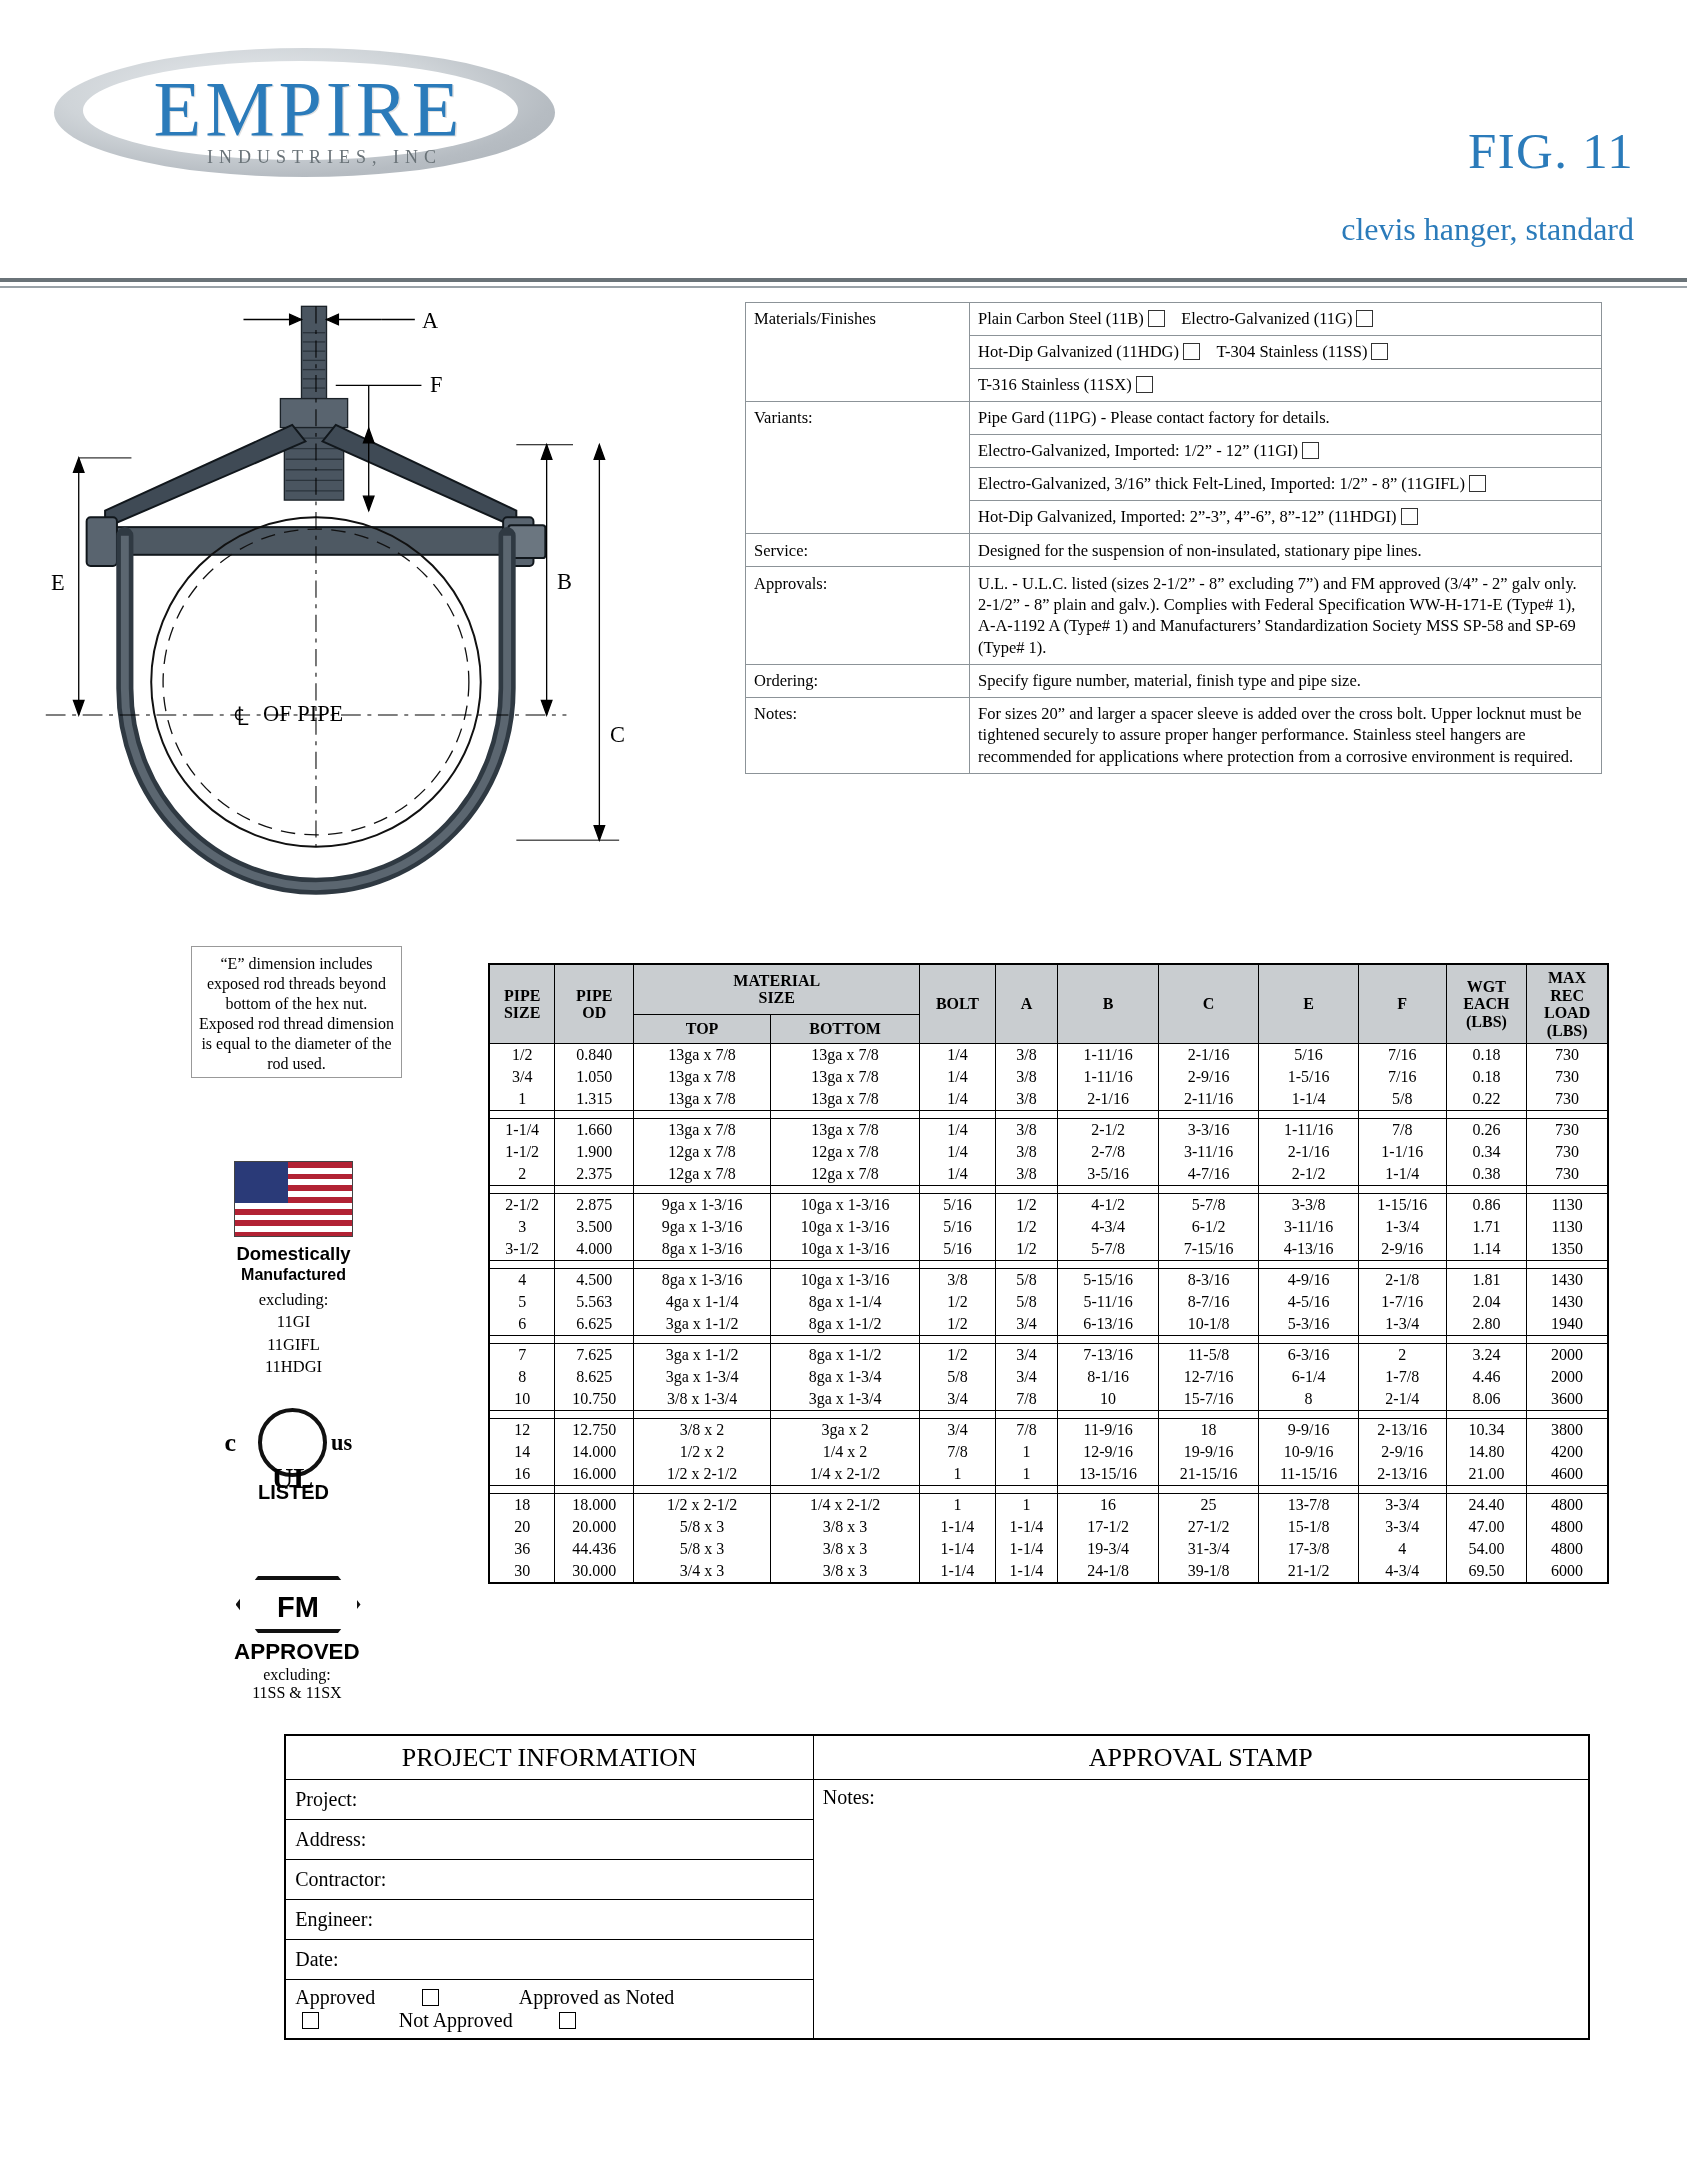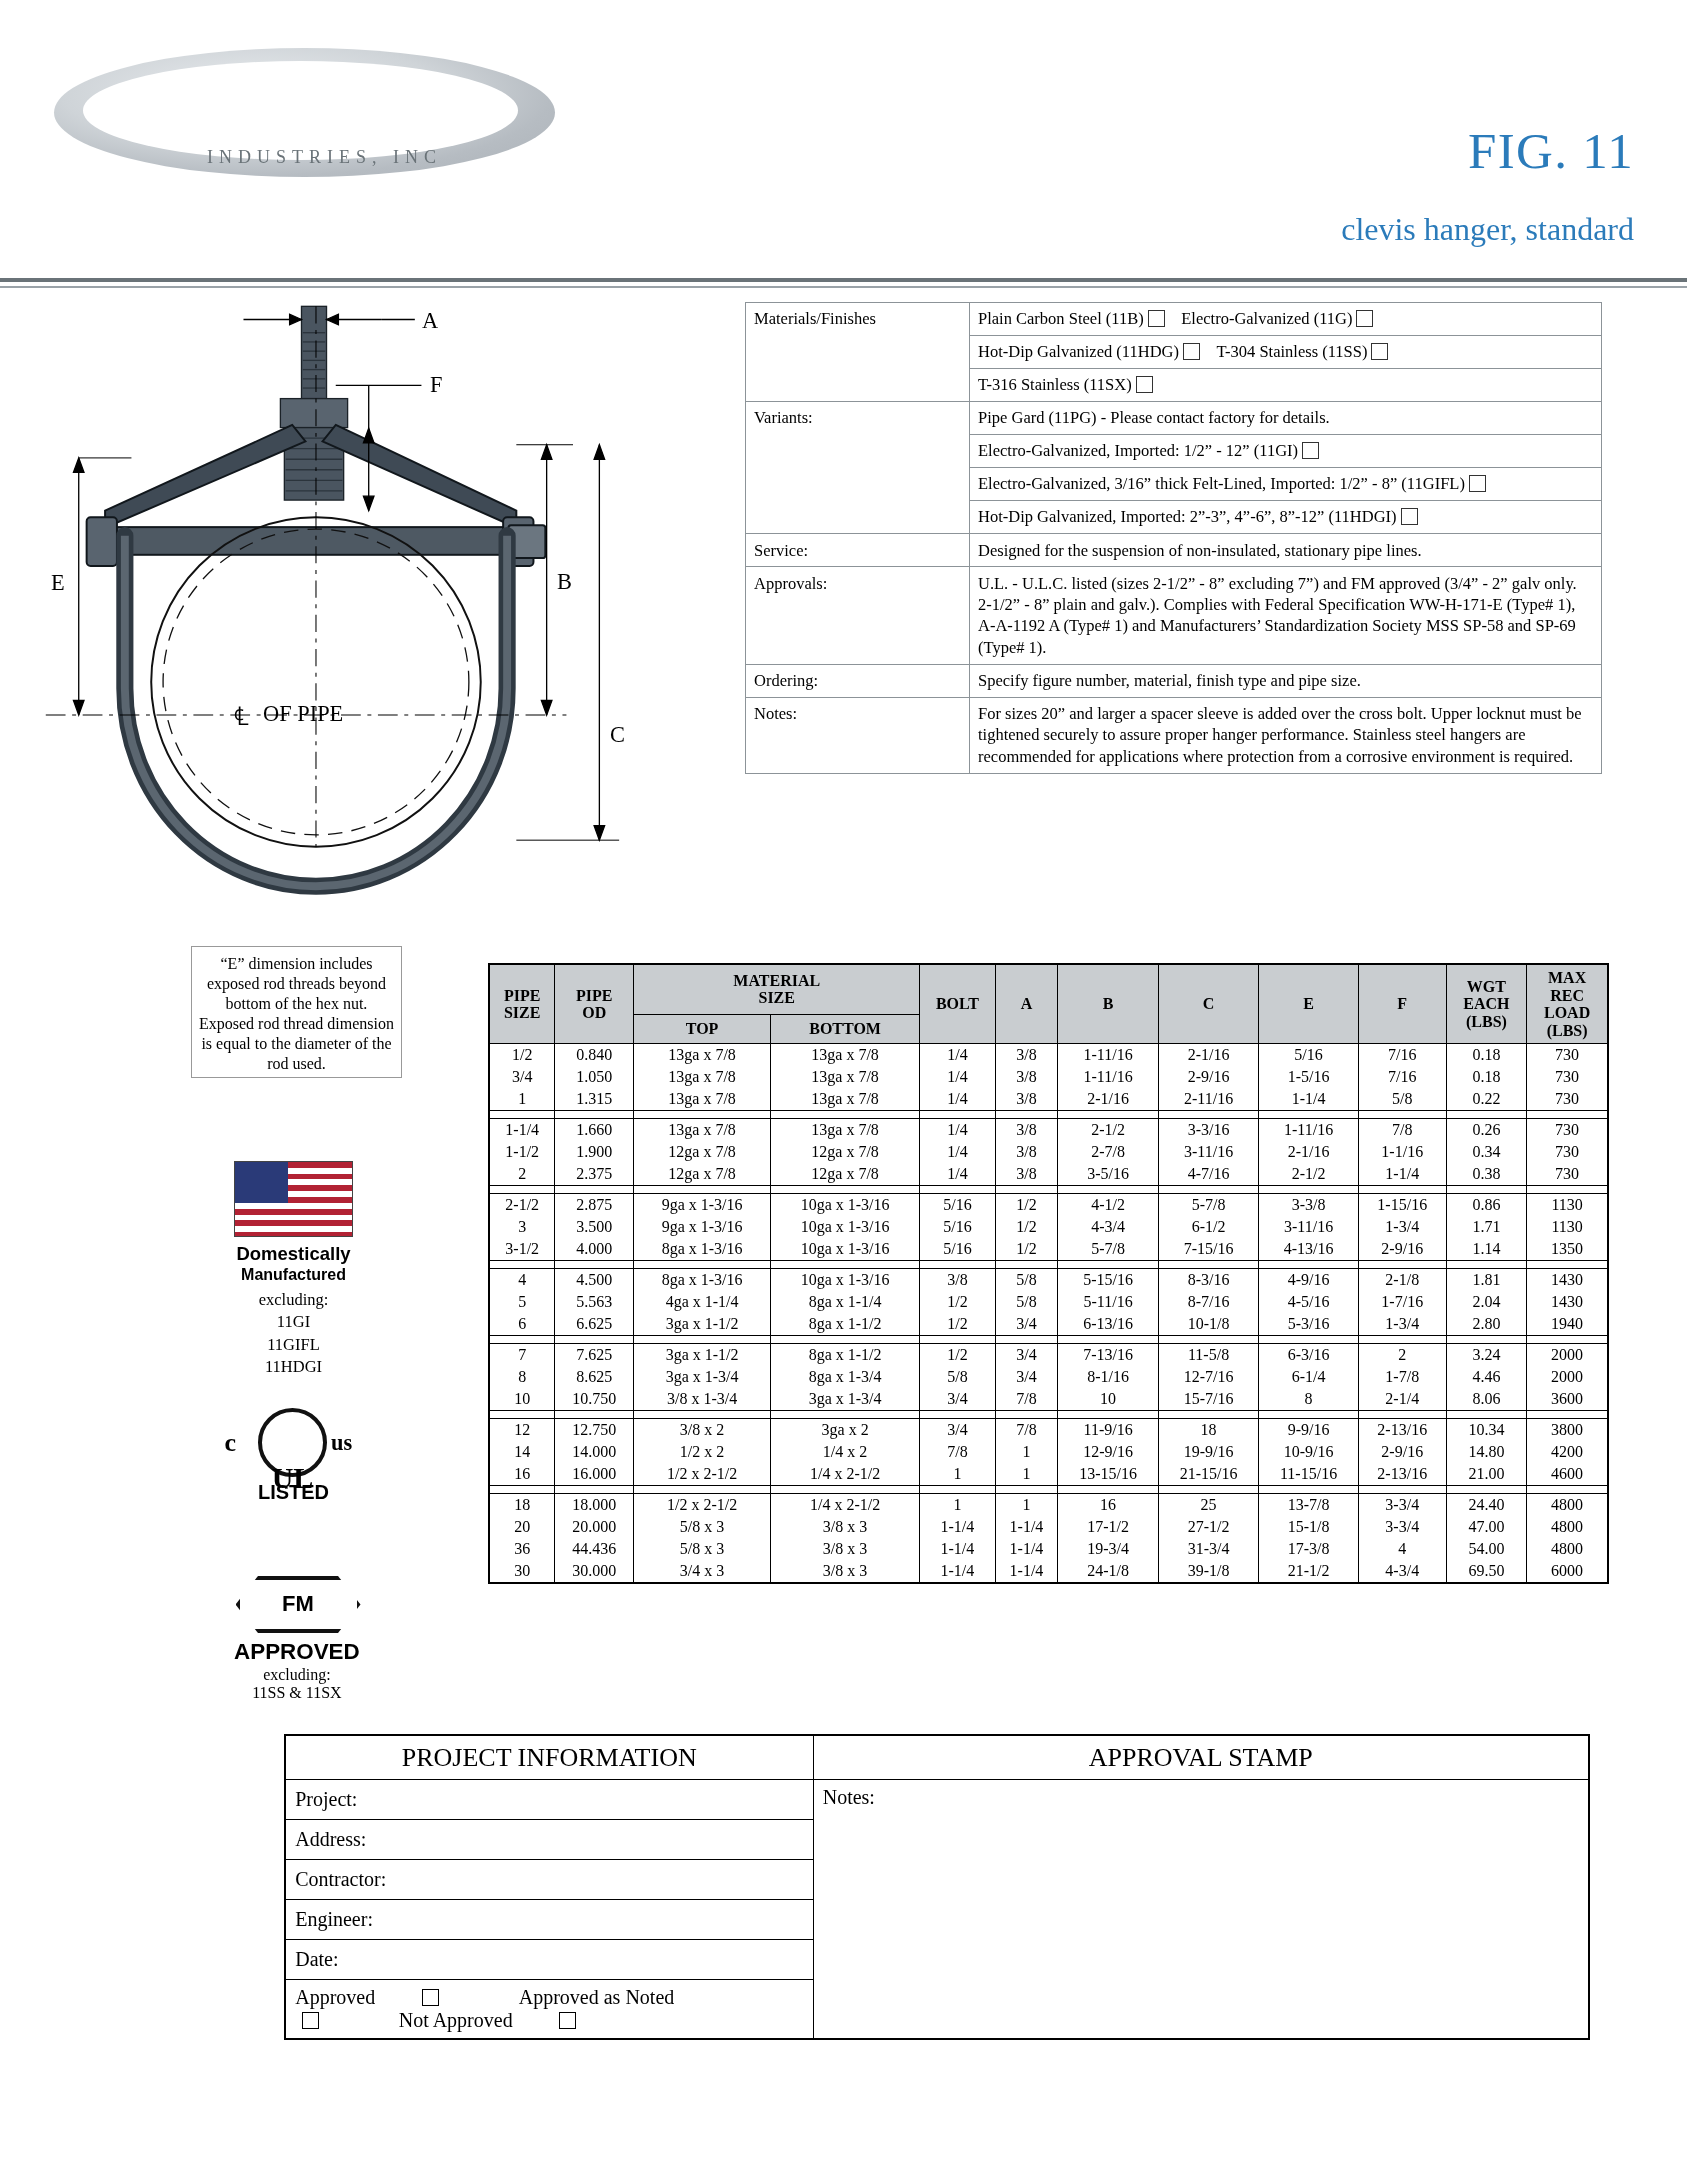--- a/index.html
+++ b/index.html
@@ -67,21 +67,21 @@
 
   #ul-badge { position:absolute; left:218px; top:1408px; width:152px; height:99px; }
   #ul-circle { position:absolute; left:40px; top:0; width:69px; height:69px; border:4.6px solid #111; border-radius:50%; }
   #ul-ul { position:absolute; left:40px; top:12px; width:69px; text-align:center; font-size:30px; font-weight:bold; font-family:"Liberation Serif", serif;margin-top:41px; }
   #ul-c { position:absolute; left:6.6px; top:20px; font-size:26px; font-weight:bold; }
   #ul-us { position:absolute; left:113px; top:22.4px; font-size:22.4px; font-weight:bold; }
   #ul-listed { position:absolute; left:13px; top:73px; width:125px; text-align:center; font-size:20px; font-weight:bold; font-family:"Liberation Sans", sans-serif; }
 
   #fm-badge { position:absolute; left:221px; top:1576px; width:152px; height:112px; }
   #fm-diamond { position:absolute; left:14.5px; top:0; width:125px; height:57px; border:4px solid #111; transform:skew(0deg); clip-path: polygon(0% 50%, 18% 0%, 82% 0%, 100% 50%, 82% 100%, 18% 100%); }
-  #fm-text { position:absolute; left:14.5px; top:14.5px; width:125px; text-align:center; font-size:22px; font-weight:bold; font-family:"Liberation Sans", sans-serif; }
+  #fm-text { position:absolute; left:14.5px; top:14.5px; width:125px; text-align:center; font-size:29px; font-weight:bold; font-family:"Liberation Sans", sans-serif; }
   #fm-appr { position:absolute; left:-6.6px; top:63px; width:165px; text-align:center; font-size:22.4px; font-weight:bold; font-family:"Liberation Sans", sans-serif; }
   #fm-excl { position:absolute; left:-6.6px; top:90px; width:165px; text-align:center; font-size:16px; }
   #fm-excl2 { position:absolute; left:-6.6px; top:108px; width:165px; text-align:center; font-size:16px; }
 
   
   #spec-table {
     position:absolute; left:745px; top:302px; width:857px;
     border-collapse:collapse; font-size:16.5px;
   }
   #spec-table td {
@@ -107,20 +107,21 @@
   .pcb { display:inline-block; width:17px; height:17px; border:1.3px solid #000; vertical-align:-2px; margin-left:6.6px; background:#fff; }
   .approve-cell span { margin-right:40px; }
 </style>
 </head>
 <body>
 
 <div id="header">
   <div id="logo-wrap">
     <div id="logo-ellipse"></div>
     <div id="logo-ellipse-inner"></div>
+    <div id="logo-text">EMPIRE</div>
     <div id="logo-sub">INDUSTRIES, INC</div>
   </div>
   <div id="fig-title">FIG. 11</div>
   <div id="fig-sub">clevis hanger, standard</div>
   <div id="header-rule1"></div>
   <div id="header-rule2"></div>
 </div>
 
 <div id="drawing">
   <svg width="692" height="633" viewBox="0 0 1050 960">

